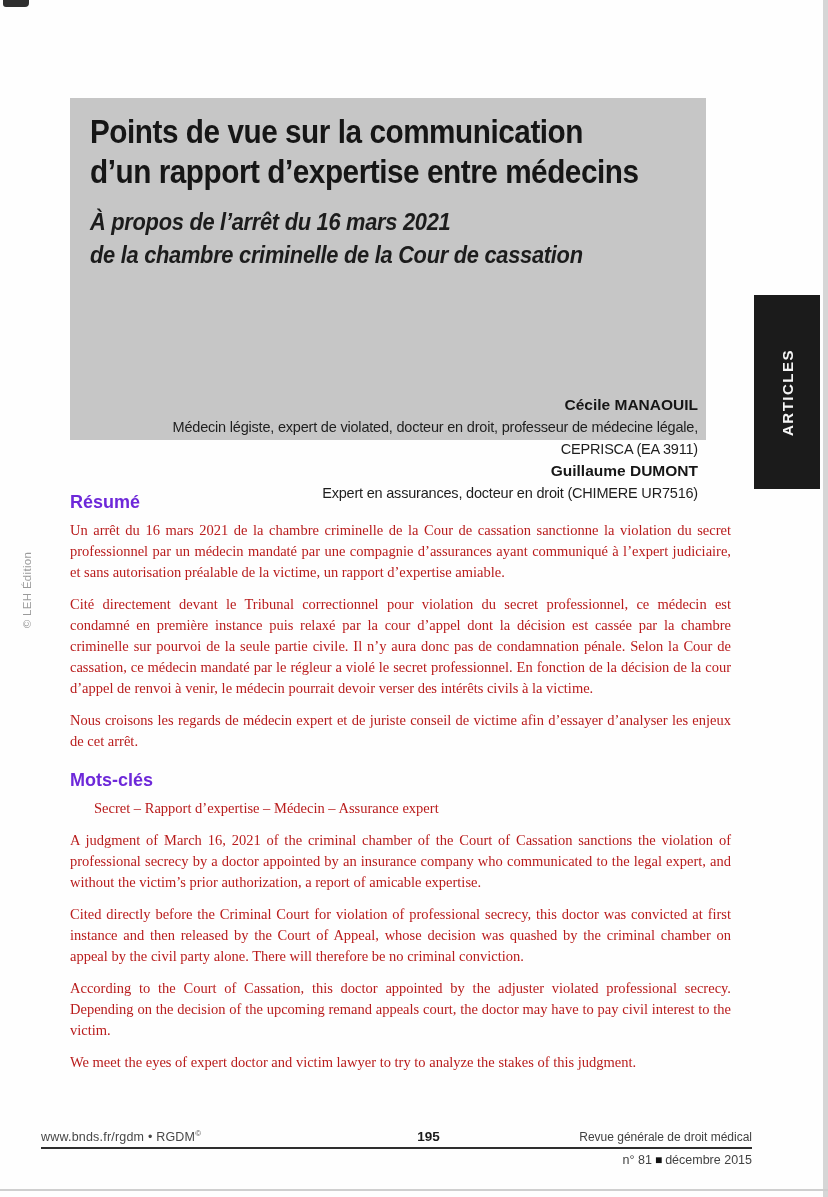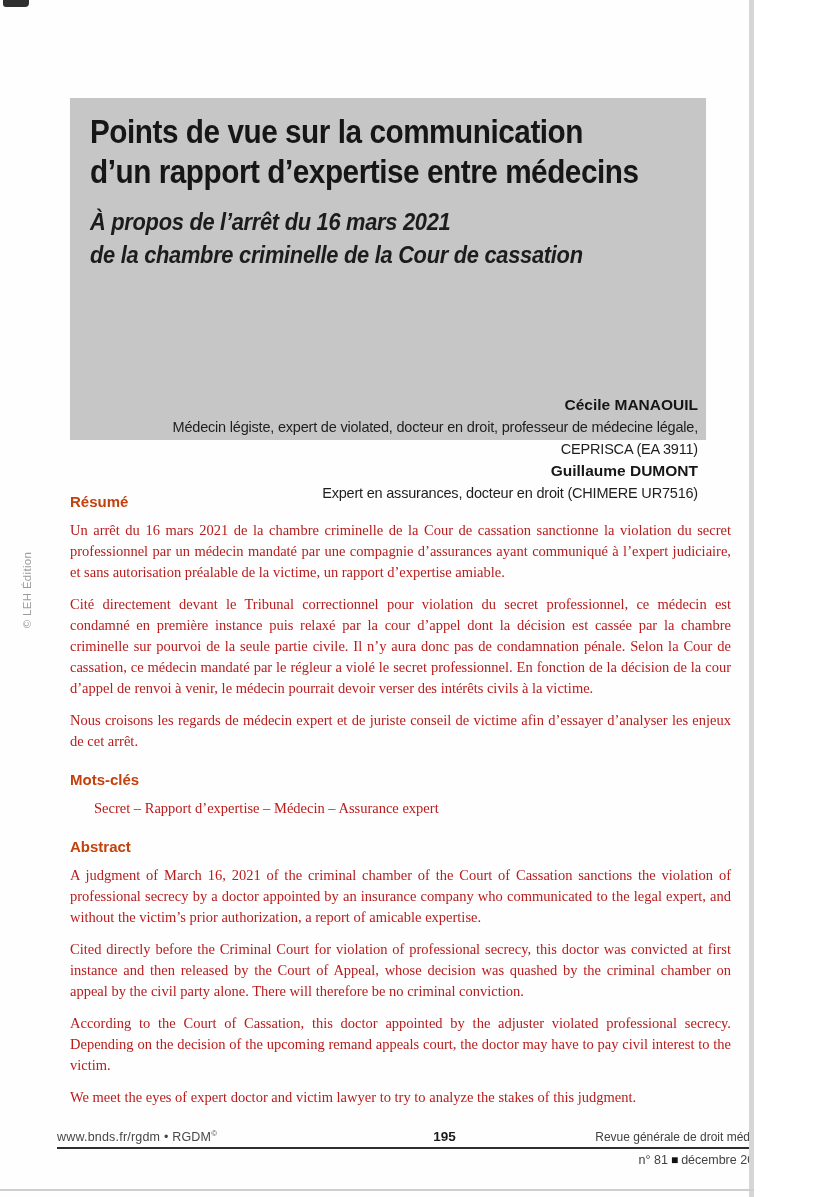--- a/index.html
+++ b/index.html
@@ -1,18 +1,18 @@
 <!DOCTYPE html>
 <html><head>
 <meta charset="utf-8">
 <style>
   html, body { margin: 0; padding: 0; background: #ffffff; }
   .page {
     position: relative;
-    width: 754px;
+    width: 828px;
     height: 1197px;
     background: #fefefe;
     overflow: hidden;
     font-family: "Liberation Sans", sans-serif;
     color: #1e1e1e;
   }
   
   .corner-mark {
     position: absolute; left: 3px; top: 0;
     width: 26px; height: 7px;
@@ -108,39 +108,39 @@
     letter-spacing: 0.3px;
   }
 
   
   .content {
     position: absolute; left: 70px; top: 492px;
     width: 661px;
   }
   .content h3 {
     margin: 18px 0 8px 0;
-    font-size: 15px;
+    font-size: 18px;
     line-height: 20px;
     font-weight: 700;
-    color: #c2410c;
+    color: #6d28d9;
   }
   .content h3:first-child { margin-top: 0; }
   .content p {
     margin: 0 0 11px 0;
     font-family: "Liberation Serif", serif;
     font-size: 14.5px;
     line-height: 21px;
     text-align: justify;
     color: #b91c1c;
   }
   .content p.keywords { text-align: left; margin-left: 24px; }
 
   
   .footer {
-    position: absolute; left: 57px; top: 1126px;
+    position: absolute; left: 41px; top: 1126px;
     width: 711px;
     font-size: 12.5px;
     color: #474747;
   }
   .footer-row {
     position: relative;
     height: 21px;
     border-bottom: 2px solid #2e2e2e;
   }
   .f-left { position: absolute; left: 0; bottom: 3px; letter-spacing: 0.2px; }
@@ -196,21 +196,20 @@
 
   <main class="content">
     <h3>Résumé</h3>
     <p>Un arrêt du 16 mars 2021 de la chambre criminelle de la Cour de cassation sanctionne la violation du secret professionnel par un médecin mandaté par une compagnie d’assurances ayant communiqué à l’expert judiciaire, et sans autorisation préalable de la victime, un rapport d’expertise amiable.</p>
     <p>Cité directement devant le Tribunal correctionnel pour violation du secret professionnel, ce médecin est condamné en première instance puis relaxé par la cour d’appel dont la décision est cassée par la chambre criminelle sur pourvoi de la seule partie civile. Il n’y aura donc pas de condamnation pénale. Selon la Cour de cassation, ce médecin mandaté par le régleur a violé le secret professionnel. En fonction de la décision de la cour d’appel de renvoi à venir, le médecin pourrait devoir verser des intérêts civils à la victime.</p>
     <p>Nous croisons les regards de médecin expert et de juriste conseil de victime afin d’essayer d’analyser les enjeux de cet arrêt.</p>
 
     <h3>Mots-clés</h3>
     <p class="keywords">Secret – Rapport d’expertise – Médecin – Assurance expert</p>
 
-    <h3>Abstract</h3>
     <p>A judgment of March 16, 2021 of the criminal chamber of the Court of Cassation sanctions the violation of professional secrecy by a doctor appointed by an insurance company who communicated to the legal expert, and without the victim’s prior authorization, a report of amicable expertise.</p>
     <p>Cited directly before the Criminal Court for violation of professional secrecy, this doctor was convicted at first instance and then released by the Court of Appeal, whose decision was quashed by the criminal chamber on appeal by the civil party alone. There will therefore be no criminal conviction.</p>
     <p>According to the Court of Cassation, this doctor appointed by the adjuster violated professional secrecy. Depending on the decision of the upcoming remand appeals court, the doctor may have to pay civil interest to the victim.</p>
     <p>We meet the eyes of expert doctor and victim lawyer to try to analyze the stakes of this judgment.</p>
   </main>
 
   <footer class="footer">
     <div class="footer-row">
       <span class="f-left"><span>www.bnds.fr/rgdm</span> <span>•</span> <span>RGDM</span><sup>©</sup></span>
       <span class="f-page">195</span>

